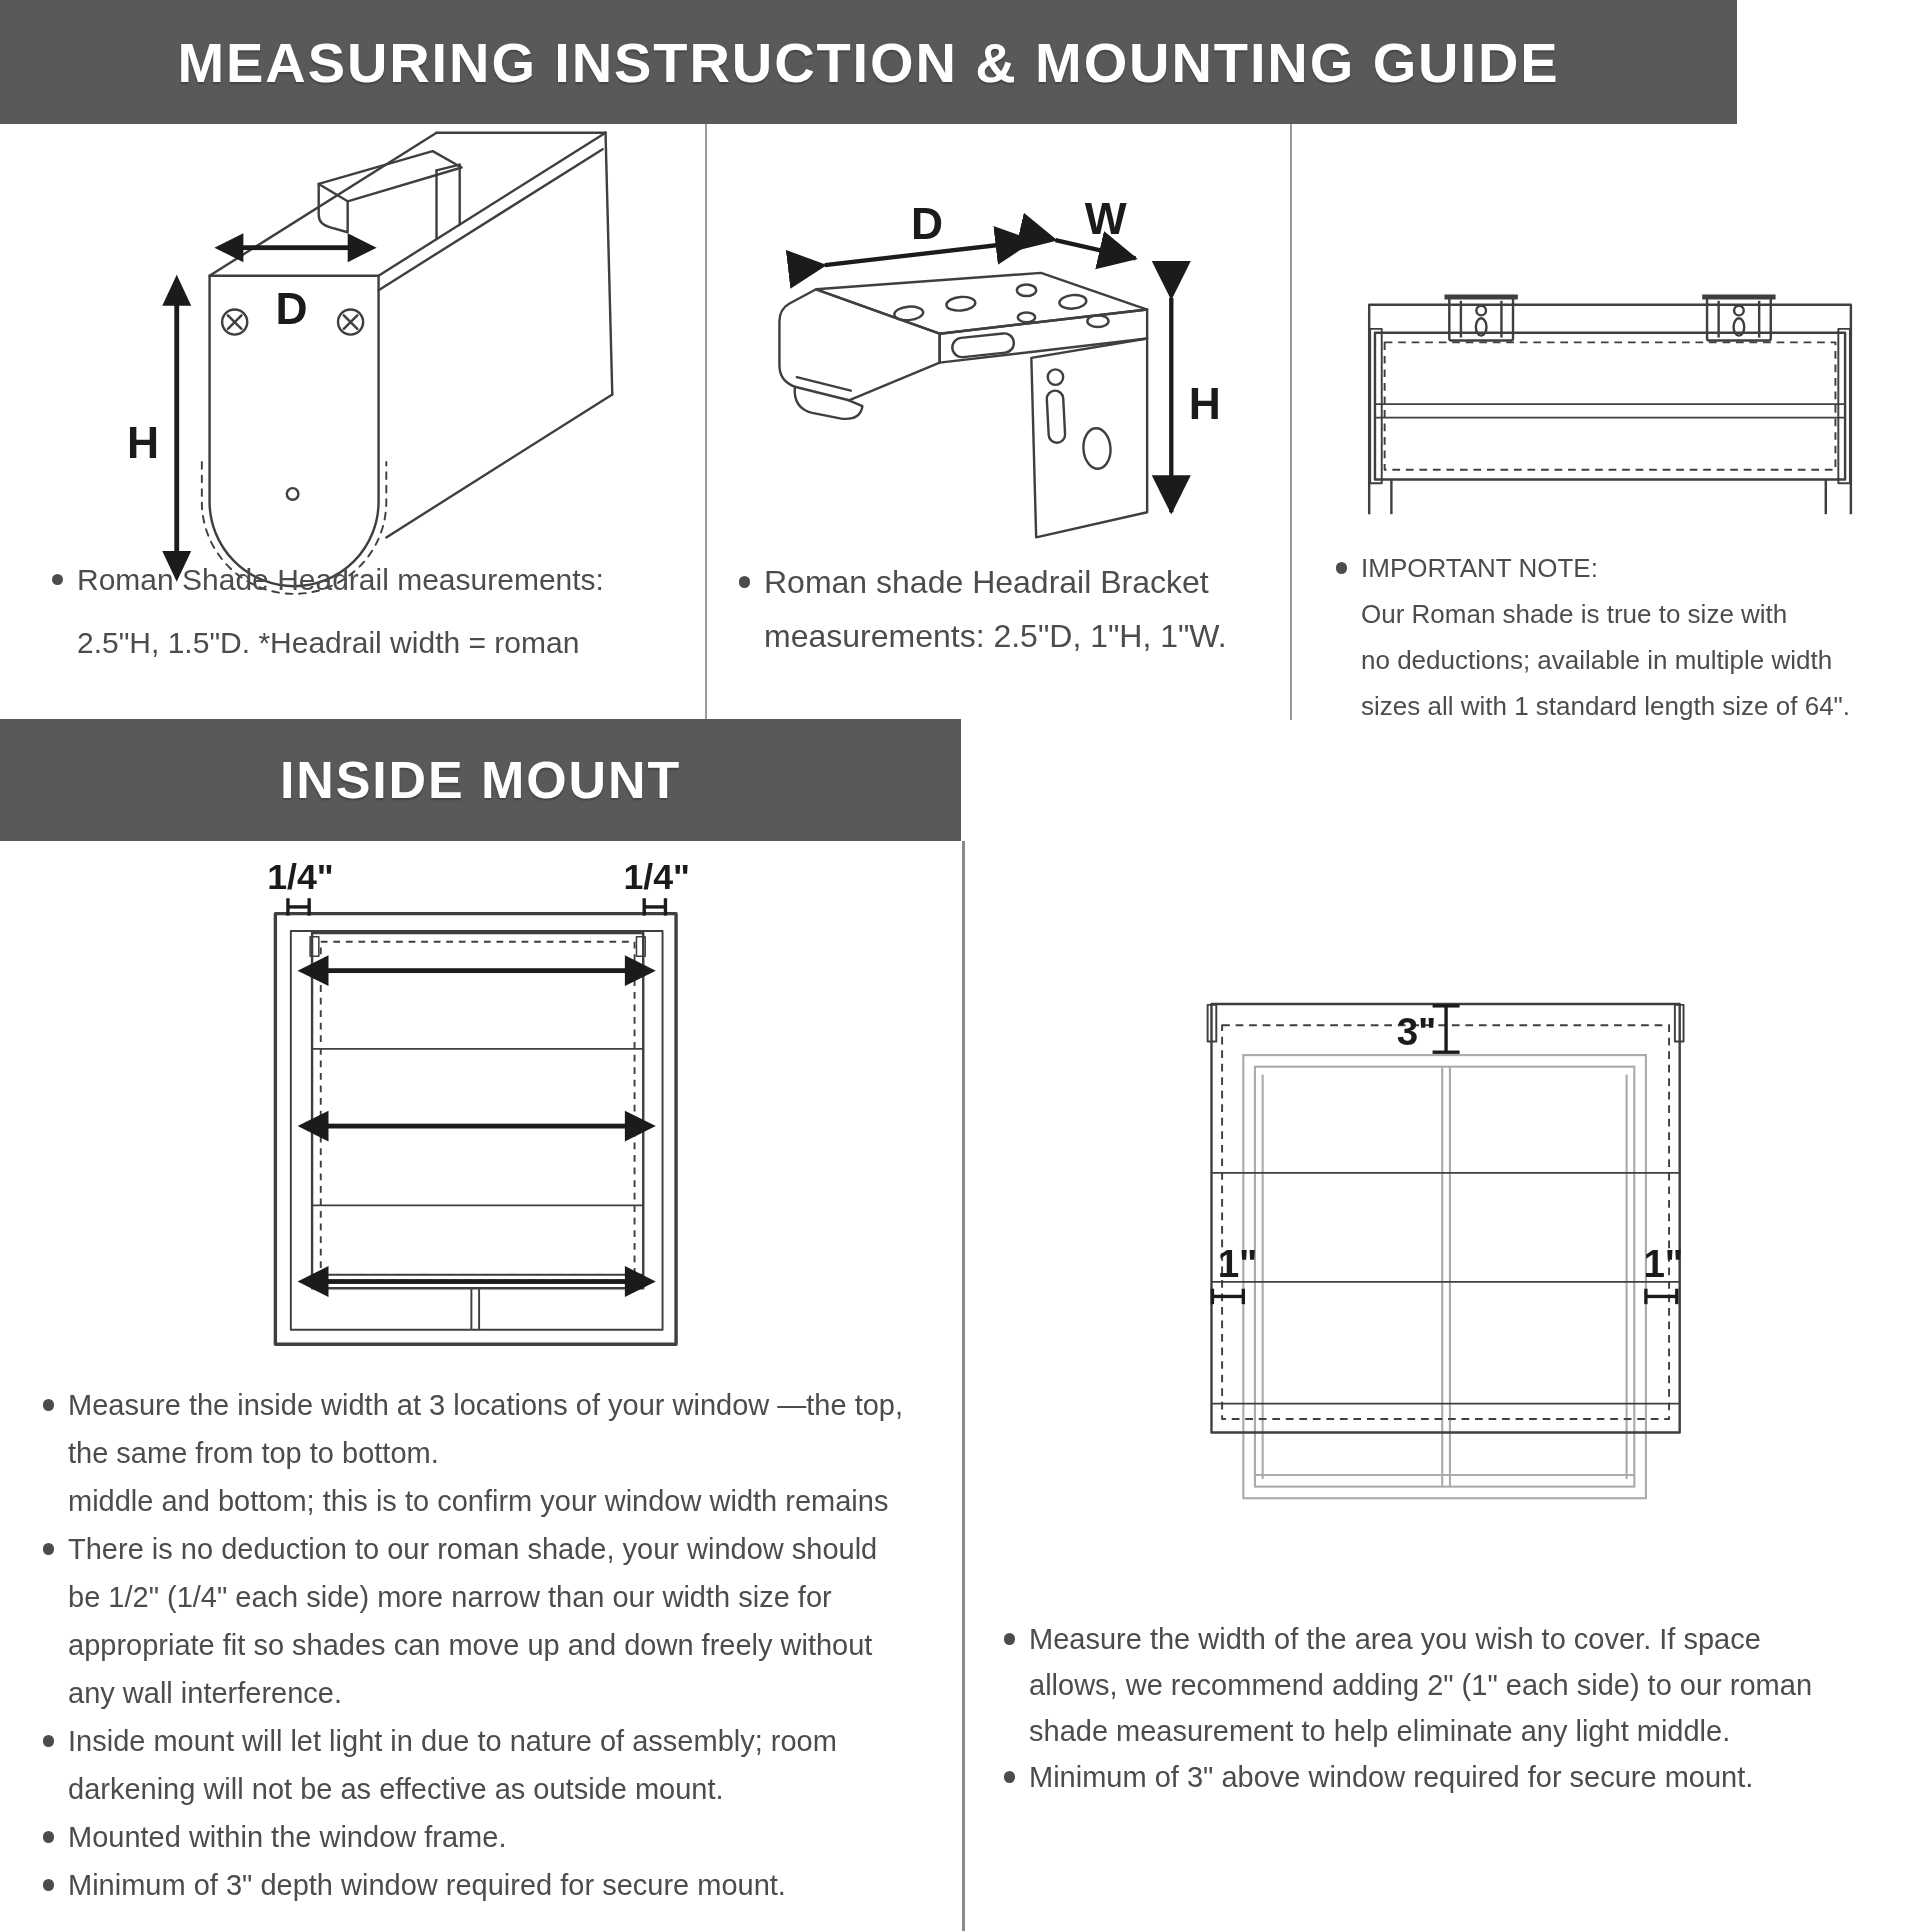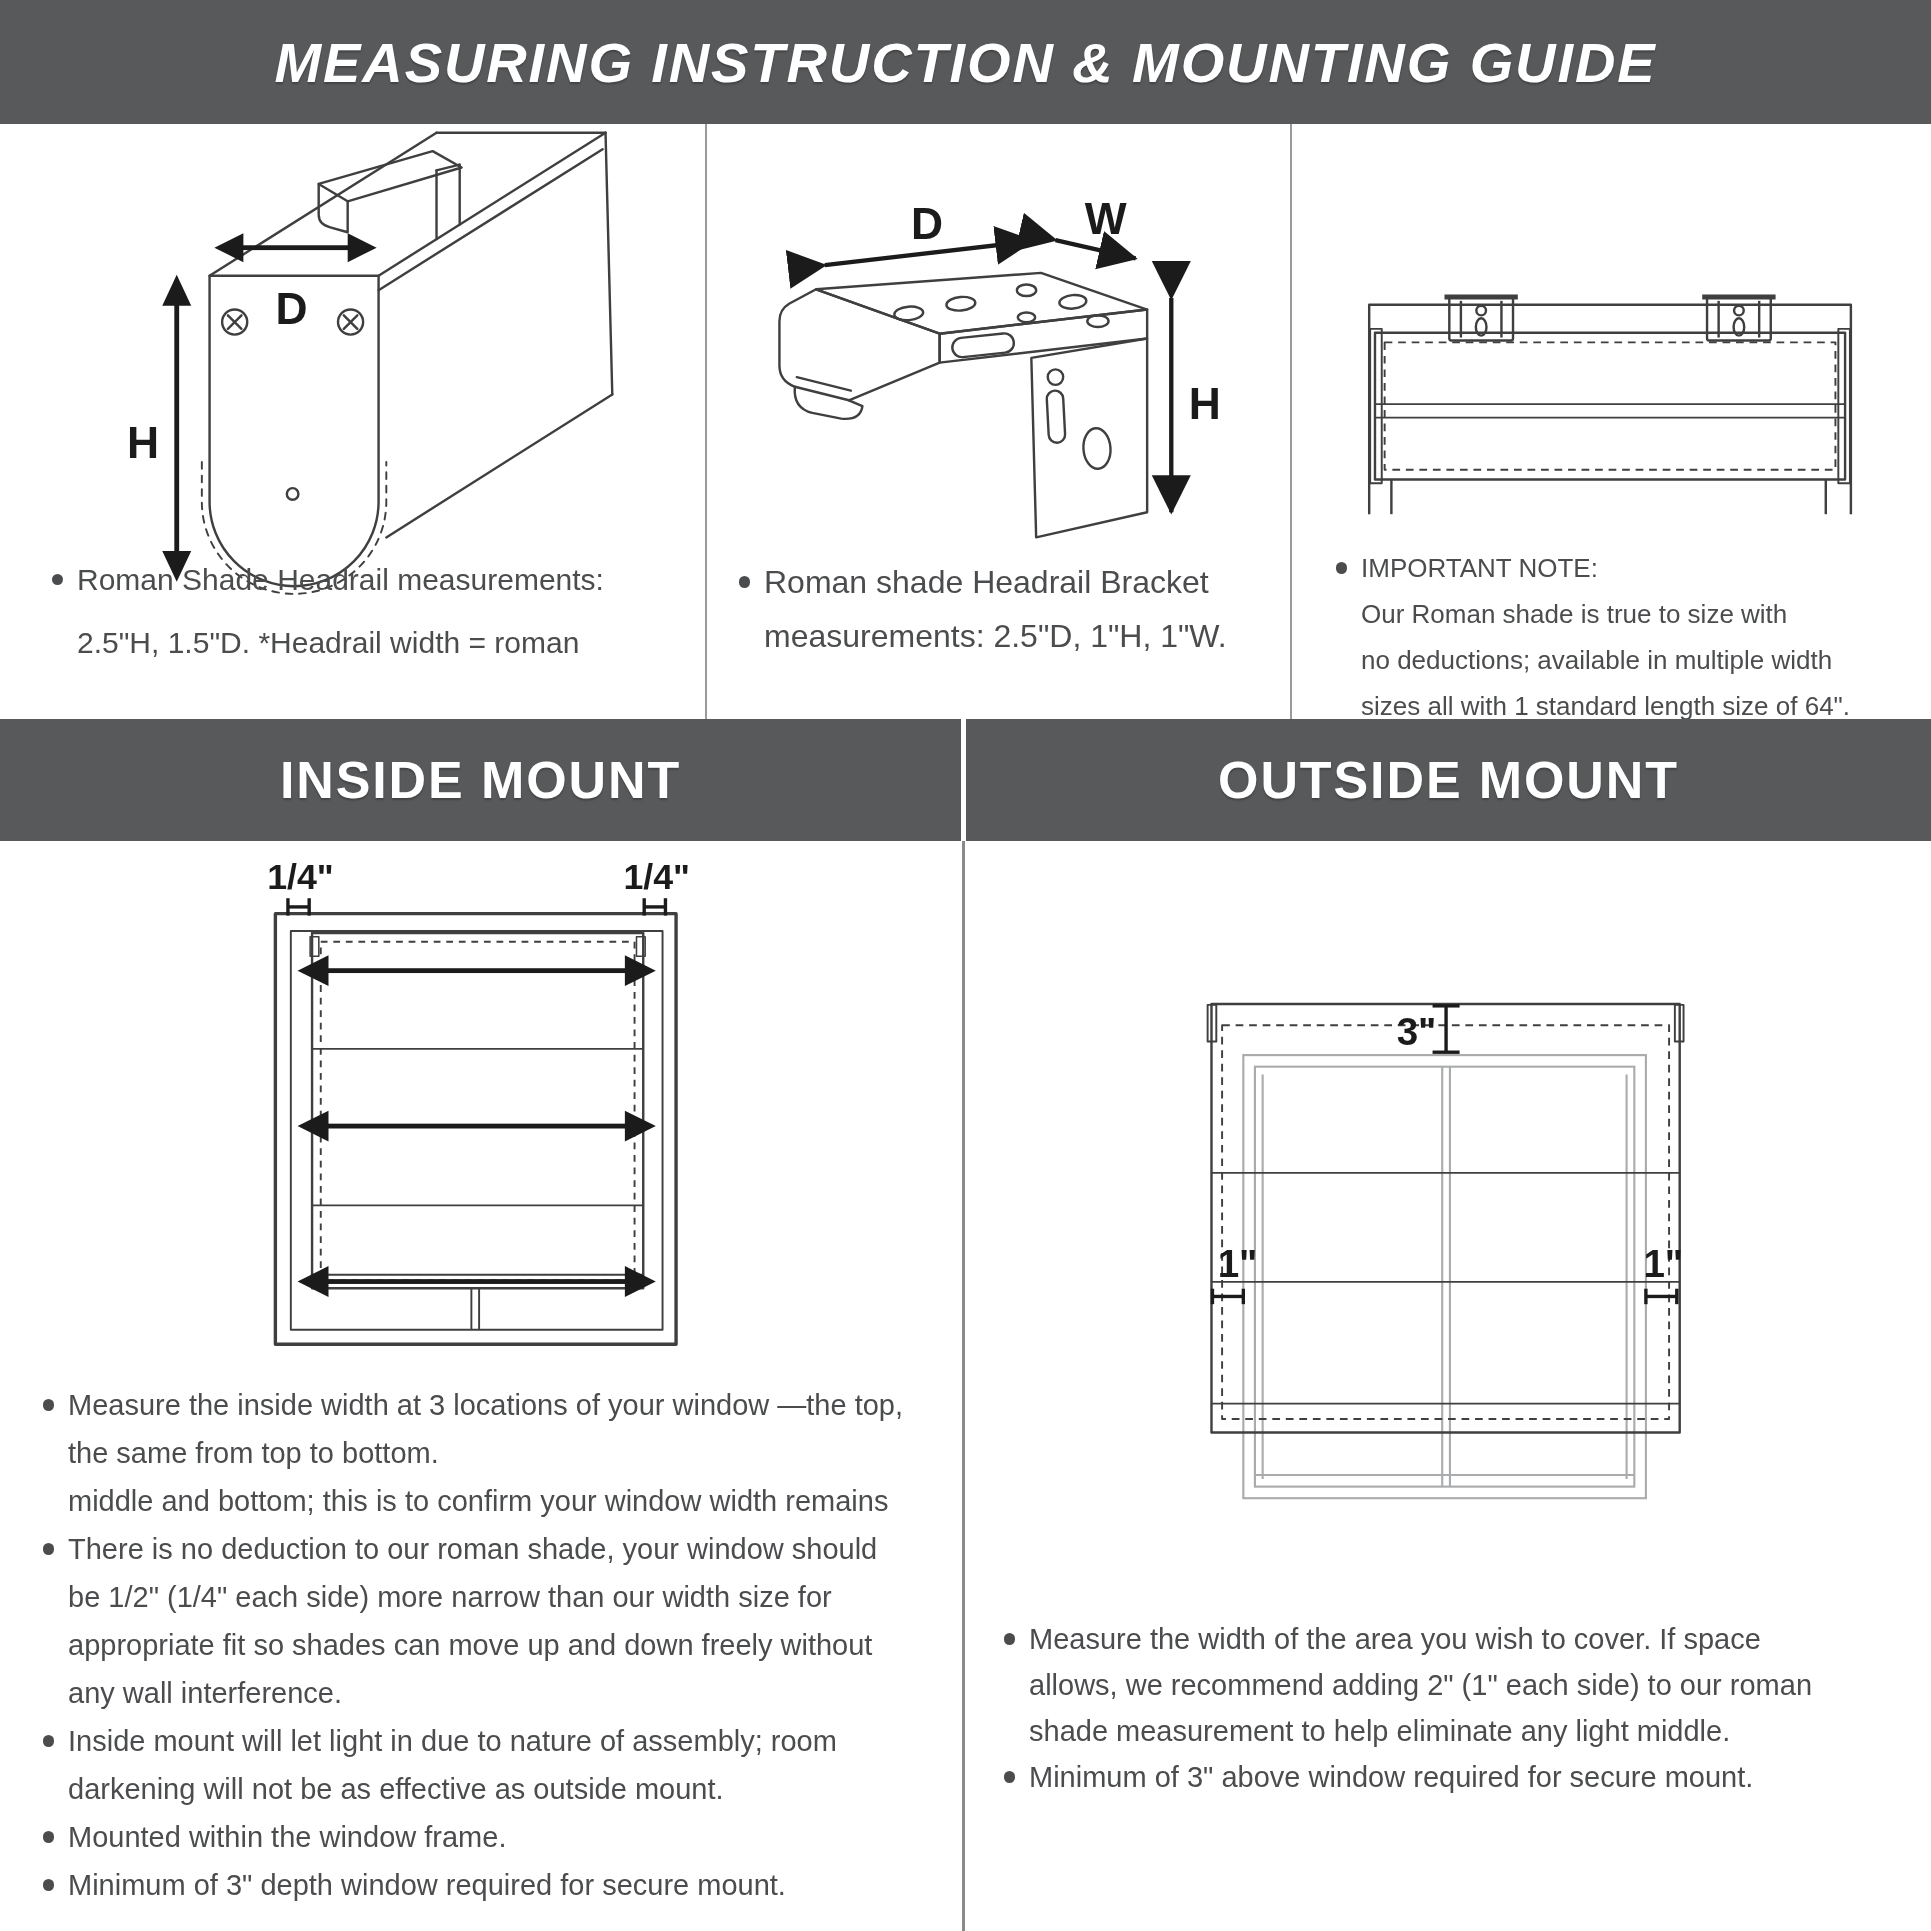--- a/index.html
+++ b/index.html
@@ -2,25 +2,24 @@
 <html><head>
 <meta charset="utf-8">
 <style>
   html,body{margin:0;padding:0;background:#ffffff;}
   .canvas{
     position:relative;width:1931px;height:1931px;background:#ffffff;
     font-family:"Liberation Sans", sans-serif;color:#4b4c4e;overflow:hidden;
   }
   
   .topbar{
-    position:absolute;left:0;top:0;width:1931px;height:124px;background:#58595b;
+    position:absolute;left:0;top:0;width:1737px;height:124px;background:#58595b;
     display:flex;align-items:center;justify-content:center;
     color:#ffffff;font-size:56px;font-weight:bold;letter-spacing:1.9px;white-space:nowrap;
     text-shadow:0 1.9px 1.9px rgba(0,0,0,0.25);
-    font-style:italic;
   }
   .secbar{
     position:absolute;top:719px;height:122px;background:#58595b;
     display:flex;align-items:center;justify-content:center;
     color:#ffffff;font-size:52px;font-weight:bold;letter-spacing:1.9px;white-space:nowrap;
     text-shadow:0 1.9px 1.9px rgba(0,0,0,0.25);
   }
   #bar-inside{left:0;width:961px;}
   #bar-outside{left:966px;width:965px;}
   
@@ -180,23 +179,20 @@
   <div class="tb tb-col3">
     <div class="ln dot">IMPORTANT NOTE:</div>
     <div class="ln">Our Roman shade is true to size with</div>
     <div class="ln">no deductions; available in multiple width</div>
     <div class="ln">sizes all with 1 standard length size of 64".</div>
   </div>
 
   <div class="secbar" id="bar-inside">
     <span>INSIDE MOUNT</span>
   </div>
-  <div class="secbar" id="bar-outside">
-    <span>OUTSIDE MOUNT</span>
-  </div>
   <div class="vline" id="divider-bottom"></div>
 
   <svg style="left:174px;top:848px" width="560" height="533" viewBox="0 0 580 552">
     <g stroke="#3f3f40" fill="none" stroke-linejoin="round">
 
       <rect x="105" y="68" width="415" height="446" stroke-width="3.5"></rect>
       <rect x="121" y="86" width="385" height="413" stroke-width="2"></rect>
 
       <rect x="143" y="88" width="343" height="368" stroke-width="2.5"></rect>
       <rect x="152" y="97" width="325" height="351" stroke-width="2" stroke-dasharray="7 6"></rect>

